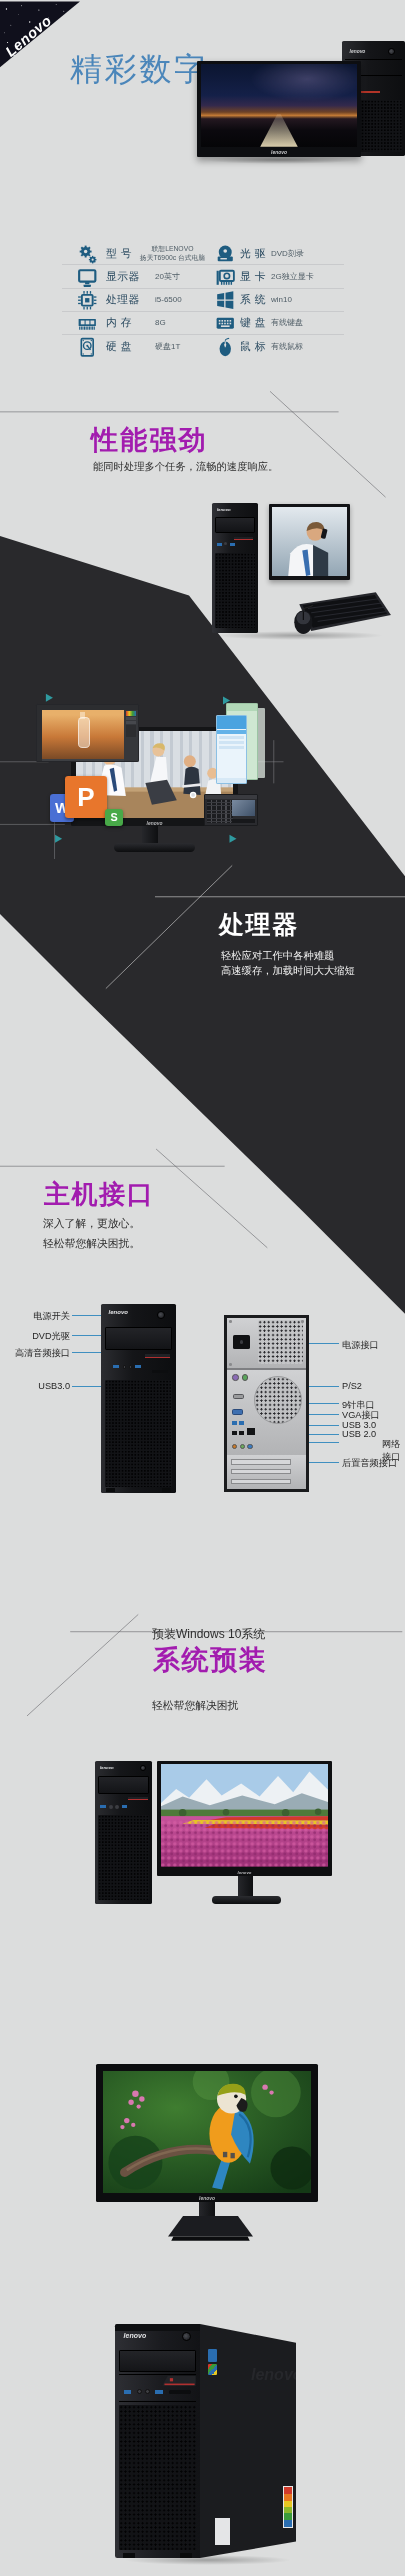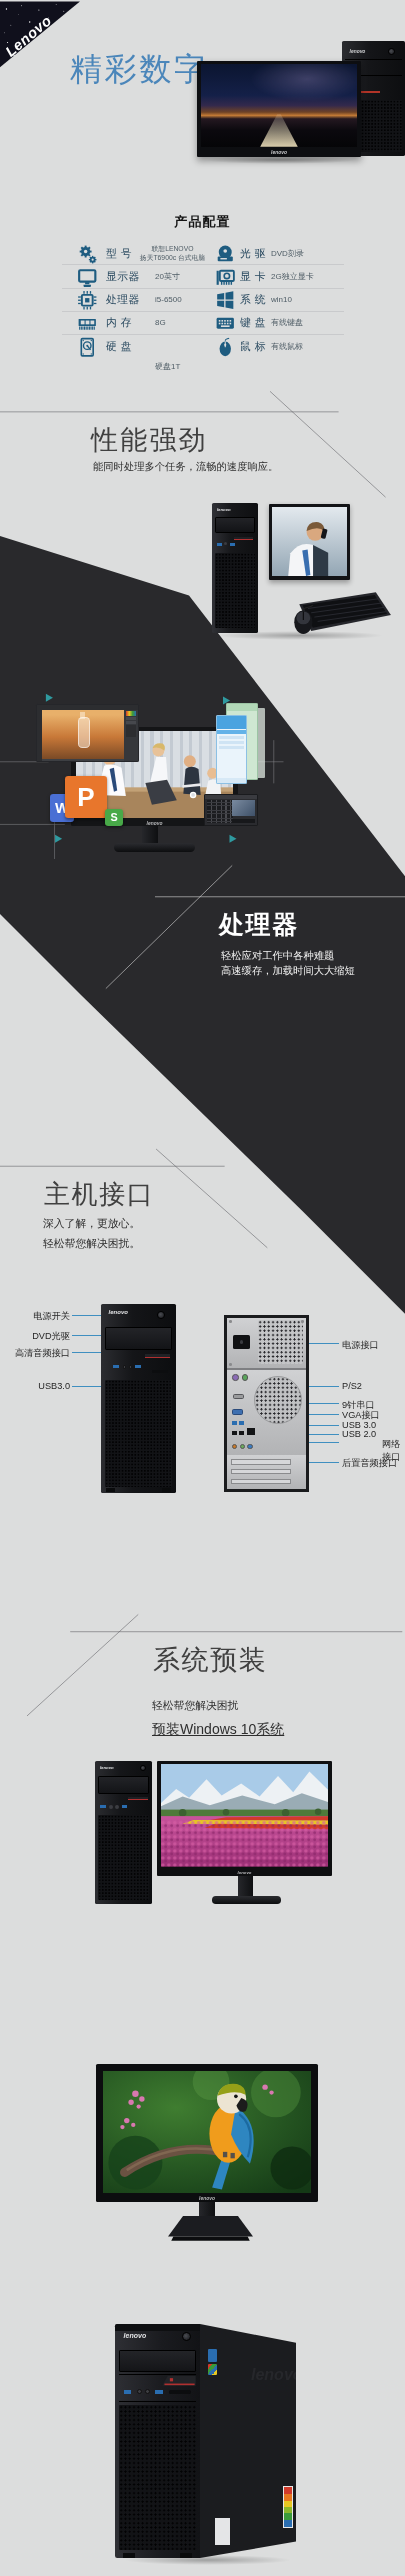--- a/index.html
+++ b/index.html
@@ -40,21 +40,21 @@
   
   .cfg-title{left:0;right:0;top:213px;text-align:center;font-size:13px;font-weight:bold;color:#141414;letter-spacing:1.1px;}
   .cfg-row{position:absolute;left:0;width:375px;height:23px;}
   .cfg-div{position:absolute;left:62px;width:282px;height:0.5px;background:#c9cacc;}
   .cfg-icon{position:absolute;top:1.6px;width:20.5px;height:20.5px;}
   .cfg-label{position:absolute;font-size:10.8px;color:#2a4a60;line-height:23px;letter-spacing:0.5px;}
   .cfg-val{position:absolute;font-size:8px;color:#4f5d66;line-height:23px;}
   .cfg-val2{position:absolute;left:132px;width:81px;text-align:center;font-size:6.8px;color:#4f5d66;line-height:8.6px;padding-top:3.2px;}
 
   
-  .sec-title{font-weight:normal;color:#404040;}
+  .sec-title{font-weight:bold;color:#a21caf;}
   .sub{color:#2e2e2e;}
 
   
   .perf-tower{left:212px;top:503px;width:46px;height:130px;border-radius:1.6px;z-index:2;
               background:linear-gradient(90deg,#303136,#17181b 40%,#0e0f11);}
   .ft-logo{position:absolute;left:4.9px;top:4.3px;font-size:4.3px;font-weight:bold;font-style:italic;color:#e2e3e5;}
   .perf-monitor{left:269px;top:504px;width:81px;height:76px;background:#121316;border-radius:1.1px;z-index:2;
                 box-shadow:0 2.7px 5.4px rgba(0,0,0,.3);}
   .perf-screen{position:absolute;left:2.7px;top:2.7px;right:2.7px;bottom:4.3px;overflow:hidden;}
   .mesh{background-color:#121316;background-image:radial-gradient(#020203 30%,transparent 34%);background-size:3.2px 3.2px;}
@@ -156,21 +156,20 @@
   </div>
 
   <div class="abs banner-monitor">
     <div class="banner-screen">
       <div class="trail"></div>
     </div>
     <div class="banner-mbrand">lenovo</div>
   </div>
   <div class="shadow-ell" style="left:205px;top:156px;width:151px;height:7.6px;"></div>
 
-  <div class="t cfg-title" style="white-space:normal;">产品配置</div>
 
   <div class="cfg-row" style="top:242px;">
     <svg class="cfg-icon" style="left:77px;" viewBox="0 0 38 38">
       <g stroke="#1e5c80" stroke-width="3.6">
           <line x1="16" y1="3" x2="16" y2="25"></line>
           <line x1="5" y1="14" x2="27" y2="14"></line>
           <line x1="8" y1="6" x2="24" y2="22"></line>
           <line x1="24" y1="6" x2="8" y2="22"></line>
         </g>
       <circle cx="16" cy="14" r="8.5" fill="#1e5c80"></circle>
@@ -310,21 +309,21 @@
       <circle cx="19" cy="16" r="1.8" fill="#1e5c80"></circle>
         <line x1="19" y1="16" x2="25" y2="24" stroke="#1e5c80" stroke-width="2.6"></line>
       <g fill="#1e5c80">
           <circle cx="11.5" cy="6.5" r="1.2"></circle>
           <circle cx="26.5" cy="6.5" r="1.2"></circle>
           <circle cx="11.5" cy="31.5" r="1.2"></circle>
           <circle cx="26.5" cy="31.5" r="1.2"></circle>
         </g>
     </svg>
     <div class="cfg-label" style="left:106px;">硬 盘</div>
-    <div class="cfg-val" style="left:155px;margin-top:20px;">硬盘1T</div>
+    <div class="cfg-val" style="left:155px;">硬盘1T</div>
     <svg class="cfg-icon" style="left:215px;" viewBox="0 0 38 38">
       <path d="M19,7 C19,3 24,4 26,2" fill="none" stroke="#1e5c80" stroke-width="2"></path>
       <ellipse cx="19" cy="22" rx="10.5" ry="13.5" fill="#1e5c80"></ellipse>
       <line x1="19" y1="9" x2="19" y2="19" stroke="#dcdddd" stroke-width="1.8"></line>
       <rect x="17.4" y="12" width="3.2" height="5.5" rx="1.6" fill="#dcdddd"></rect>
     </svg>
     <div class="cfg-label" style="left:240px;">鼠 标</div>
     <div class="cfg-val" style="left:271px;">有线鼠标</div>
   </div>
 
@@ -528,21 +527,21 @@
   <div class="lead" style="left:242px;top:1425px;width:97px;height:0.5px;"></div>
   <div class="port-label" style="left:342px;top:1429px;">USB 2.0</div>
   <div class="lead" style="left:242px;top:1434px;width:97px;height:0.5px;"></div>
   <div class="port-label" style="left:342px;top:1438px;padding-left:40px;">网络接口</div>
   <div class="lead" style="left:250px;top:1442px;width:89px;height:0.5px;"></div>
   <div class="port-label" style="left:342px;top:1457px;">后置音频接口</div>
   <div class="lead" style="left:240px;top:1462px;width:99px;height:0.5px;"></div>
   <div class="lead" style="left:240px;top:1450px;width:0.5px;height:12px;"></div>
 
   <div class="t sec-title" style="left:153px;top:1642px;font-size:27px;letter-spacing:1.6px;">系统预装</div>
-  <div class="t sub" style="left:152px;top:1721px;font-size:14px;text-decoration:underline;">预装Windows 10系统</div>
+  <div class="t sub" style="left:152px;top:1626px;font-size:12px;">预装Windows 10系统</div>
   <div class="t sub" style="left:152px;top:1699px;font-size:10.8px;">轻松帮您解决困扰</div>
 
   <div class="abs pre-tower">
     <span class="ft-logo">lenovo</span>
     <span class="jack" style="right:6.5px;top:4.3px;width:6px;height:6px;background:radial-gradient(circle at 40% 40%,#4a4c52,#17181b);border:0.5px solid #000;"></span>
     <span class="abs" style="left:3.2px;top:14.6px;right:3.2px;height:18.4px;background:linear-gradient(#222327,#131417);border:0.5px solid #000;border-radius:1.1px;"></span>
     <span class="abs" style="right:4.3px;top:36px;width:19.5px;height:3.2px;background:#1e1f23;border-bottom:1.1px solid #b03030;"></span>
     <span class="abs" style="left:5.4px;top:44px;width:5.4px;height:3.2px;background:#2a6db0;"></span>
     <span class="jack" style="left:14px;top:44px;width:3.8px;height:3.8px;background:#3c3d42;"></span>
     <span class="jack" style="left:20px;top:44px;width:3.8px;height:3.8px;background:#3c3d42;"></span>

